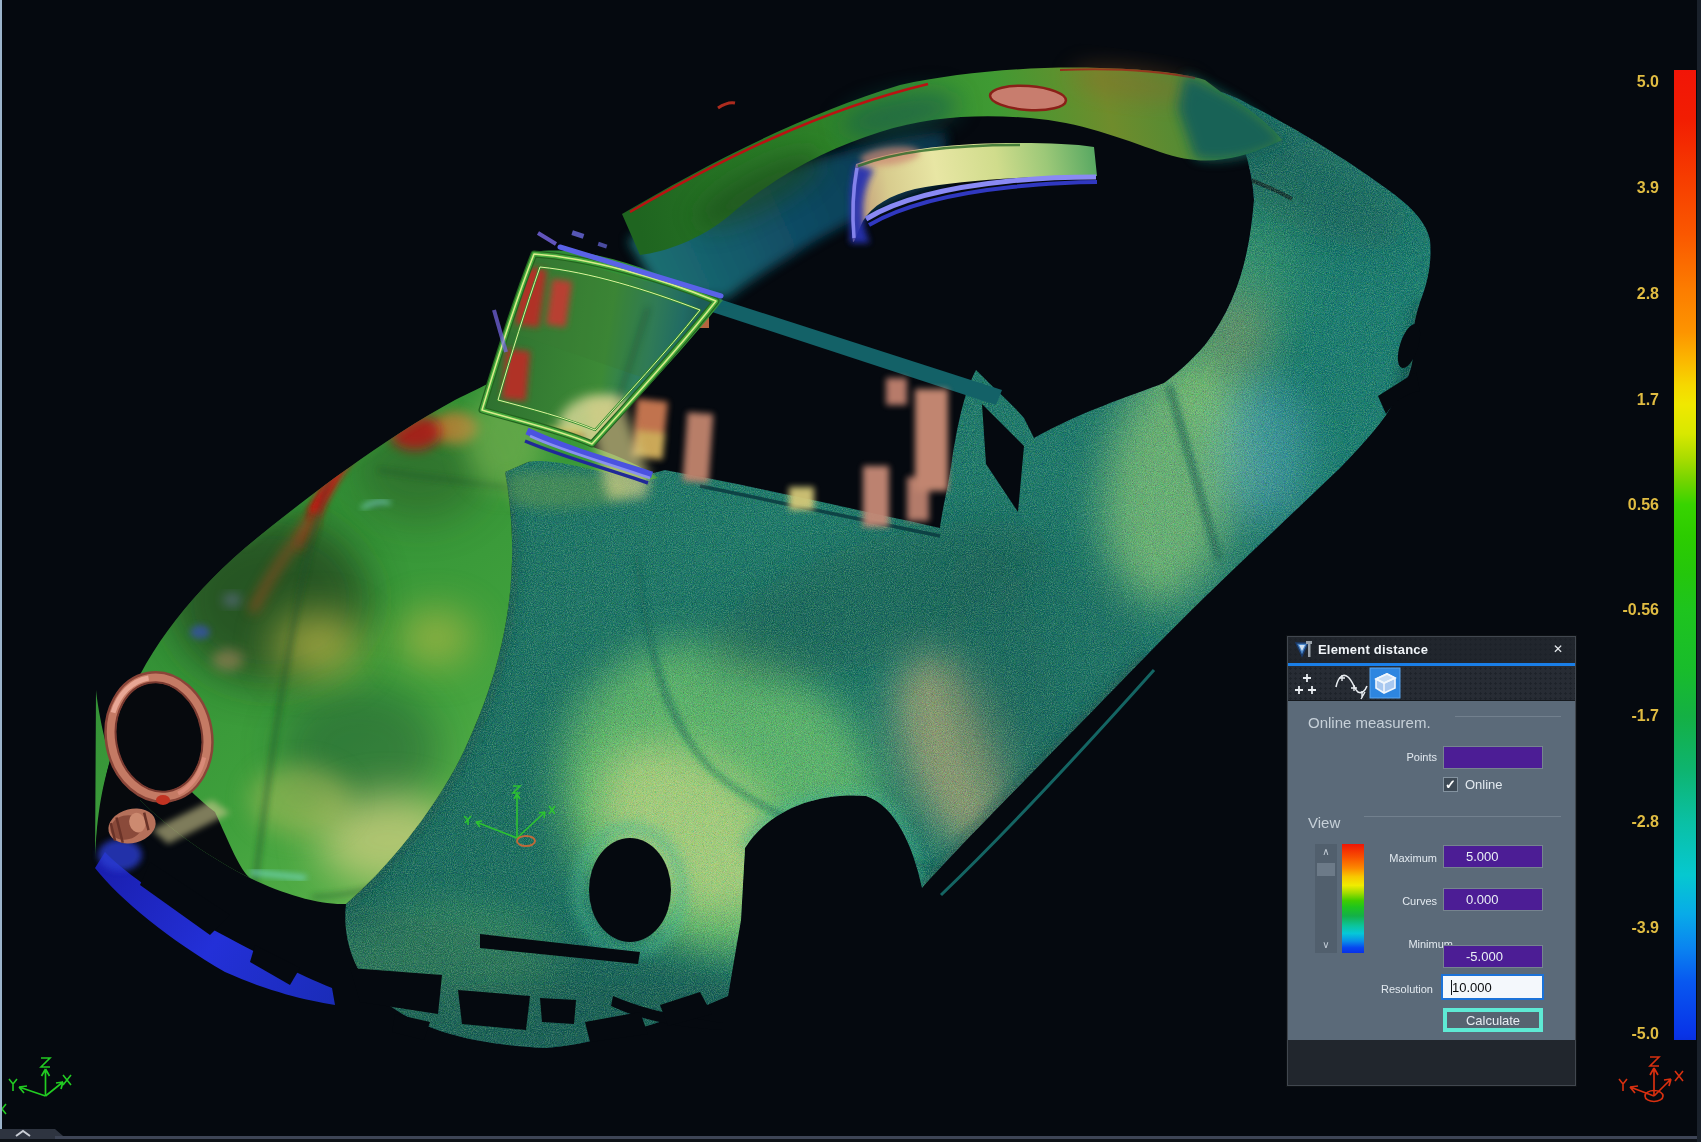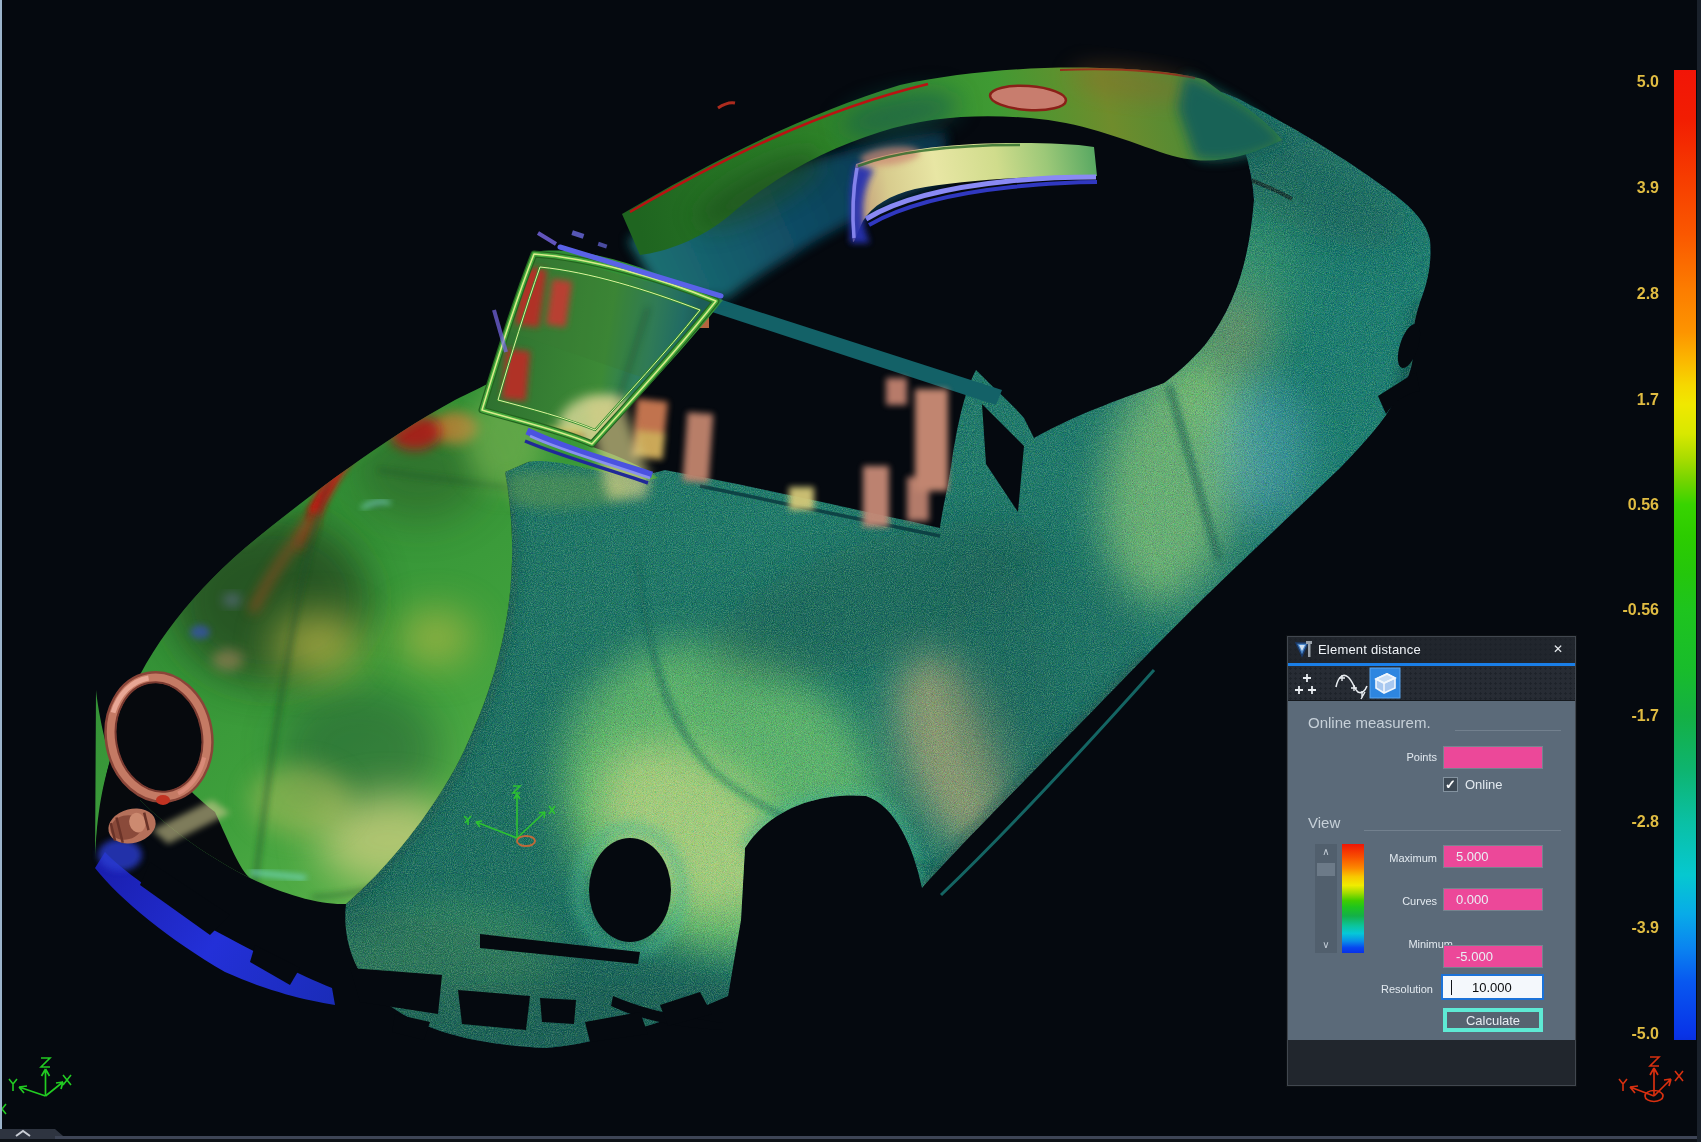--- a/index.html
+++ b/index.html
@@ -1,31 +1,31 @@
 <!DOCTYPE html>
 <html><head><meta charset="utf-8"><style>
 html,body{margin:0;padding:0;background:#05090f;width:1701px;height:1142px;overflow:hidden}
 *{box-sizing:border-box;font-family:"Liberation Sans",sans-serif}
 #stage{position:relative;width:1701px;height:1142px;background:#05090f}
 #scene{position:absolute;left:0;top:0}
 #dlg{position:absolute;left:1287px;top:636px;width:289px;height:450px;background:#21262d;border:1px solid #41474f;box-shadow:0 0 0 1px #0c1014}
 .tbar{position:relative;height:26px;background-image:radial-gradient(#1d2229 1px,transparent 1.2px);background-size:5px 5px}
-.ttl{position:absolute;left:30px;top:5px;font-size:13px;font-weight:normal;color:#f0f4f8;letter-spacing:0.2px}
+.ttl{position:absolute;left:30px;top:5px;font-size:13px;font-weight:bold;color:#f0f4f8;letter-spacing:0.2px}
 .xbtn{position:absolute;right:12px;top:5px;font-size:12px;color:#e8ecf0}
 .bluerule{height:3px;background:#1a7fe8}
 .tools{height:34px;background:#272c34;background-image:radial-gradient(#1e232a 1px,transparent 1.2px);background-size:5px 5px;padding-left:2px}
 .tools svg{margin-top:0}
 .body{position:relative;height:340px;background:#5b6a79;border-top:1px solid #15191e}
 .glab{font-size:15px;color:#c6d0d8}
-.grp,.grp2{position:absolute;left:20px;right:14px;display:flex;align-items:flex-end;gap:24px}
+.grp,.grp2{position:absolute;left:20px;right:14px;display:flex;align-items:flex-start;gap:24px}
 .gline{flex:1;height:1px;background:#72808e;margin-top:2px}
 .lab{position:absolute;font-size:11px;color:#e2e9ef}
-.inp{position:absolute;width:100px;height:23px;background:#ec4899;border:1px solid #76848f;font-size:13px;color:#eaf0f5;display:flex;align-items:center;padding-left:12px}
+.inp{position:absolute;width:100px;height:23px;background:#4c1d95;border:1px solid #76848f;font-size:13px;color:#eaf0f5;display:flex;align-items:center;padding-left:22px}
 .inpw{position:absolute;width:103px;height:26px;background:#f4f8fc;border:2px solid #1b72d8;font-size:13px;color:#0a0c0e;display:flex;align-items:center;padding-left:8px}
-.inpw span{border-left:1.5px solid #10141a;padding-left:20px}
+.inpw span{border-left:1.5px solid #10141a;padding-left:0}
 .chk{position:absolute;display:flex;align-items:center;gap:7px}
 .box{width:15px;height:15px;background:#3e4a56;border:1px solid #8493a0;color:#fff;font-size:13px;line-height:14px;text-align:center;font-weight:bold}
 .clab{font-size:13px;color:#e2e9ef}
 .scol{position:absolute;left:27px;top:143px;width:22px;height:109px;background:#515f6d;display:flex;flex-direction:column;align-items:center;color:#c2ccd6;font-size:10px}
 .chu{margin-top:3px;line-height:10px}
 .thumb{width:18px;height:13px;background:#6c7a88;margin-top:6px}
 .chd{margin-top:auto;margin-bottom:3px;line-height:10px}
 .gbar{position:absolute;left:54px;top:143px;width:22px;height:109px;background:linear-gradient(#f01505 0%,#f85000 12%,#fc8800 22%,#f8c800 30%,#f0ec00 38%,#a0dc00 45%,#40cc00 52%,#1ec41e 58%,#14b048 66%,#0cc49c 75%,#06c8d8 82%,#0890e8 89%,#0848f0 95%,#0830e8 100%)}
 .btn{position:absolute;height:24px;background:#566370;border:4px solid #5eead4;font-size:13px;color:#e6ecf2;display:flex;align-items:center;justify-content:center}
 .foot{position:relative;height:46px;background:#2d333b;background-image:radial-gradient(#272c34 1px,transparent 1.2px);background-size:5px 5px;border-top:1px solid #1d2228}

